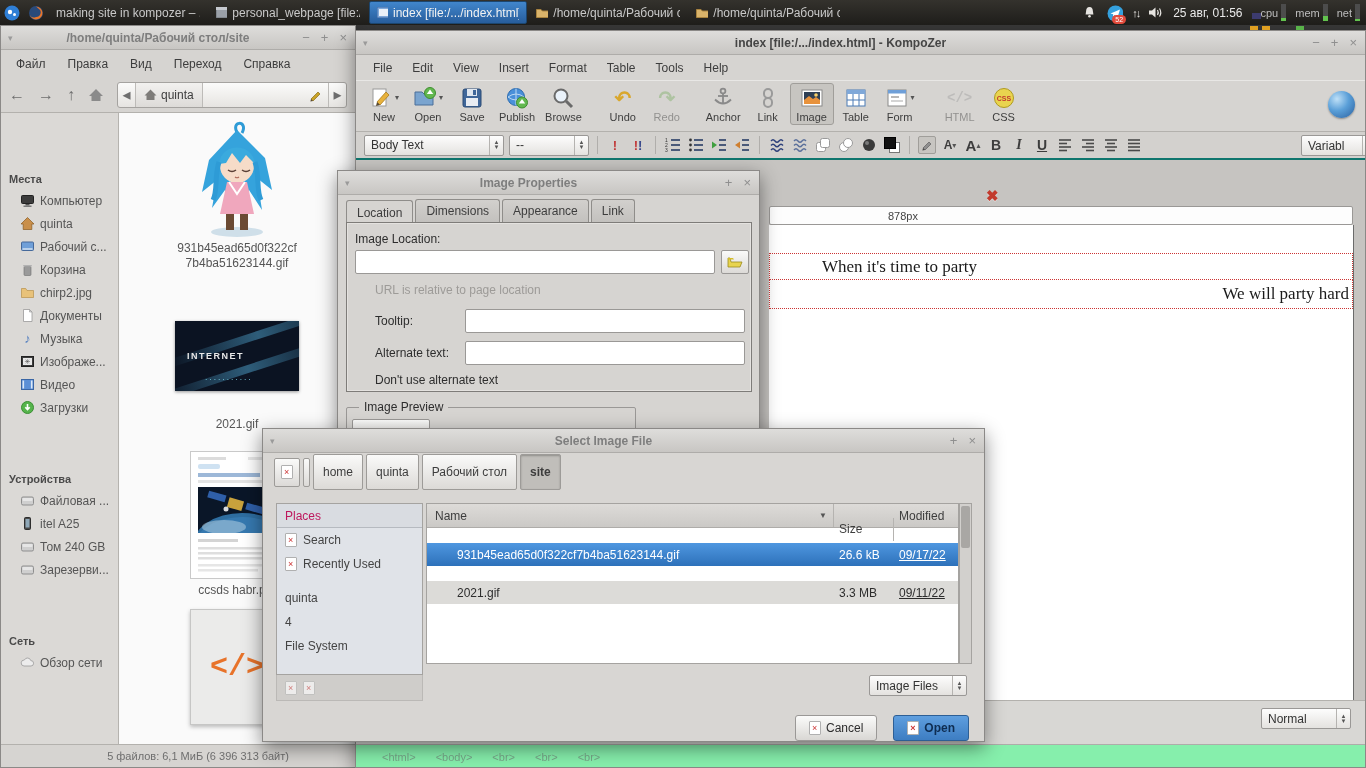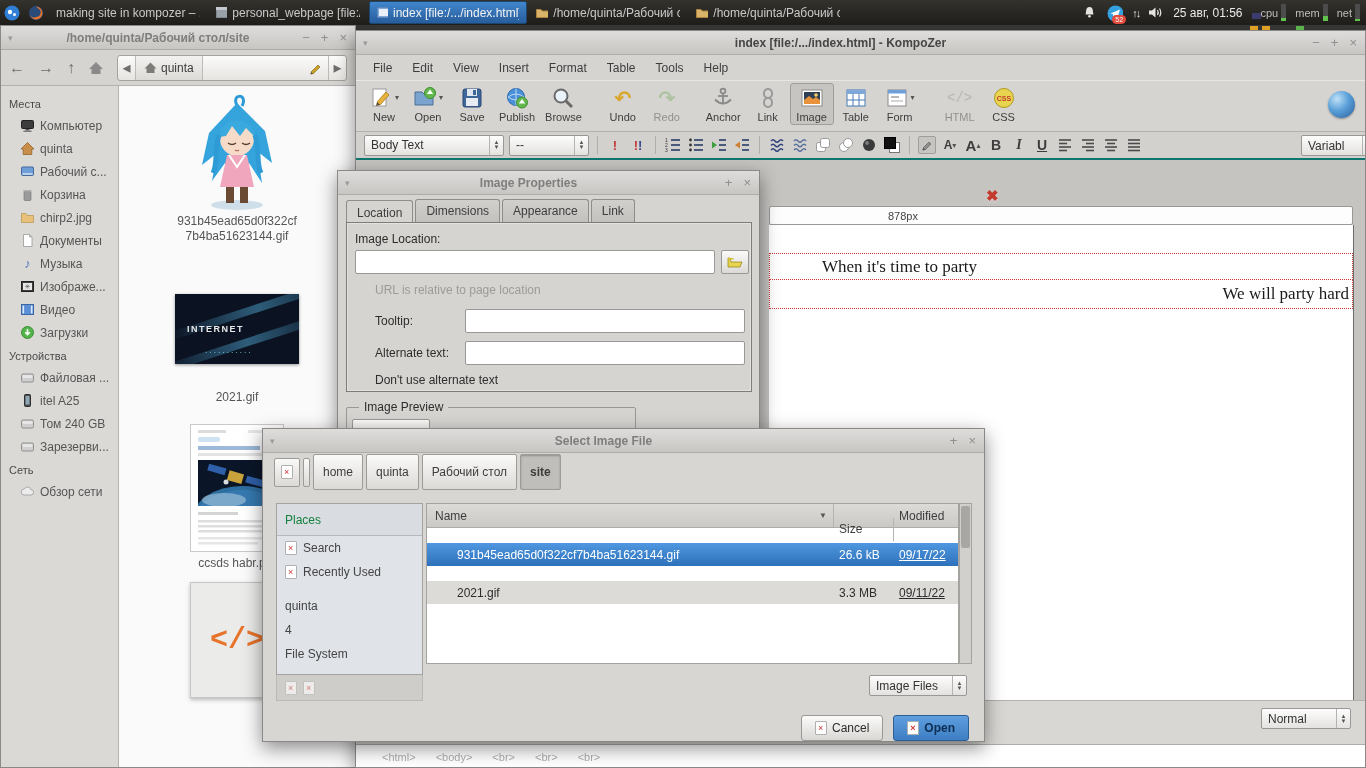--- a/index.html
+++ b/index.html
@@ -41,21 +41,21 @@
   .mi { font-size:12px; color:#3d3d3d; padding:3px 9px; }
   .fm-toolbar { height:36px; background:#d6d4d1; border-bottom:1px solid #b3b1ad; display:flex; align-items:center; padding:0 8px; gap:13px; }
   .nav { font-size:16px; color:#6e6e6e; font-weight:bold; }
   .pathbar { flex:1; display:flex; height:26px; border:1px solid #a5a3a0; border-radius:3px; background:linear-gradient(#fbfbfa,#e6e4e1); overflow:hidden; align-items:stretch; }
   .pb-chev { width:18px; display:flex; align-items:center; justify-content:center; color:#6e6e6e; border-right:1px solid #bdbbb8; }
   .pb-chev.r { border-right:none; border-left:1px solid #bdbbb8; }
   .pb-loc { display:flex; align-items:center; gap:4px; padding:0 8px; font-size:12px; color:#3d3d3d; border-right:1px solid #bdbbb8; background:linear-gradient(#f2f1ef,#dddbd8); }
   .pb-edit { flex:1; display:flex; align-items:center; justify-content:flex-end; padding:0 6px; }
   .fm-body { flex:1; display:flex; min-height:0; }
   .fm-side { width:118px; background:#dbd9d6; border-right:1px solid #b5b3af; overflow:hidden; padding-top:6px; }
-  .sh { font-size:11px; font-weight:normal; color:#4a4a4a; padding:6px 8px 4px; }
+  .sh { font-size:11px; font-weight:bold; color:#4a4a4a; padding:6px 8px 4px;margin-top:48px; }
   .si { height:23px; display:flex; align-items:center; gap:5px; padding-left:19px; font-size:12px; color:#555; white-space:nowrap; }
   .si svg { flex:0 0 auto; }
   .fm-main { flex:1; background:#fafafa; position:relative; overflow:hidden; }
   .fthumb { position:absolute; left:0; width:100%; display:flex; justify-content:center; }
   .fname { position:absolute; left:0; width:100%; text-align:center; font-size:12px; color:#555; line-height:15px; }
   .fm-status { height:23px; background:#d6d4d1; border-top:1px solid #b3b1ad; font-size:11px; color:#6e6e6e; display:flex; align-items:center; justify-content:center; padding-left:40px; white-space:nowrap; overflow:hidden; }
   .g2021 { width:124px; height:70px; background:#0b1322; position:relative; overflow:hidden; box-shadow:0 1px 3px rgba(0,0,0,.4); }
   .g2021 .streak { position:absolute; width:150%; height:8px; background:linear-gradient(90deg,transparent,#2e5d7a,transparent); transform:rotate(-18deg); }
   .g2021 .t { position:absolute; left:12px; top:30px; color:#e8e8e8; font-size:9px; font-weight:bold; letter-spacing:1.5px; }
   .g2021 .dots { position:absolute; left:30px; bottom:8px; color:#7fd8e8; font-size:7px; letter-spacing:2px; }
@@ -93,21 +93,21 @@
   .und-u { text-decoration:underline; font-weight:bold; font-size:14px; color:#3d3d3d; }
   .pressed-sm { background:#c7c5c1; border:1px solid #a09e9a; border-radius:2px; }
   .varw { position:absolute; right:-12px; top:3px; width:76px; }
   .kz-content { position:relative; height:100%; background:#c6c4c1; }
   .redx { position:absolute; left:630px; top:27px; color:#c23b2e; font-weight:bold; font-size:15px; text-shadow:0 1px 0 rgba(255,255,255,.4); }
   .ruler { position:absolute; left:413px; top:46px; width:584px; height:19px; background:#fdfdfd; border:1px solid #9a9896; border-radius:2px; font-size:11px; color:#444; display:flex; align-items:center; }
   .ruler span { margin-left:118px; }
   .page { position:absolute; left:413px; top:65px; width:585px; height:475px; background:#fff; border-right:1px solid #6b6b6b; }
   .dotbox { position:absolute; left:0; width:100%; border:1px dotted #cc3333; font-family:"Liberation Serif", serif; font-size:17px; color:#1a1a1a; display:flex; align-items:center; }
   .strip-br { position:absolute; left:0; right:0; top:540px; height:44px; background:#d8d7d4; border-top:1px solid #b3b1ad; }
-  .kz-status { position:absolute; left:0; right:0; top:584px; height:24px; background:#ffffff; border-top:1px solid #aeaca9; display:flex; align-items:center; gap:20px; padding-left:26px; overflow:hidden; }
+  .kz-status { position:absolute; left:0; right:0; top:584px; height:24px; background:#86efac; border-top:1px solid #aeaca9; display:flex; align-items:center; gap:20px; padding-left:26px; overflow:hidden; }
   .kz-status span { font-size:11px; color:#6a6a6a; opacity:.55; }
   .normalbox { position:absolute; right:14px; top:548px; width:90px; }
 
   
   #imgprops { left:337px; top:170px; width:423px; height:272px; z-index:30; }
   .tabs { display:flex; padding:4px 8px 0; gap:2px; }
   .tab { font-size:12px; color:#3d3d3d; padding:4px 10px; background:linear-gradient(#d2d0cd,#c2c0bd); border:1px solid #8f8d8a; border-bottom:none; border-radius:3px 3px 0 0; }
   .tab.active { background:#d6d4d1; position:relative; top:1px; padding-top:5px; }
   .gbox { position:absolute; left:8px; top:51px; width:406px; height:170px; border:1px solid #7e7c79; box-shadow:inset 0 0 0 1px #e4e2df; background:#d6d4d1; }
   .gbox .lab { font-size:12px; color:#2d2d2d; }
@@ -117,57 +117,64 @@
   .fieldset2 .legend { position:absolute; left:12px; top:-8px; background:#d6d4d1; padding:0 5px; font-size:12px; color:#2d2d2d; }
   .stub-btn { position:absolute; left:14px; top:248px; width:78px; height:24px; background:linear-gradient(#fafaf9,#dcdad7); border:1px solid #9a9896; border-radius:2px; }
 
   #filedlg { left:262px; top:428px; width:723px; height:314px; z-index:40; background:#d8d6d3; }
   .pathrow { height:38px; display:flex; align-items:center; padding:0 11px; gap:3px; }
   .pbtn { height:29px; display:flex; align-items:center; gap:4px; padding:17px 9px; font-size:12px; color:#3d3d3d; background:linear-gradient(#fafaf9,#dcdad7); border:1px solid #9d9b98; border-radius:2px; }
   .pbtn.icb { padding:0 6px; }
   .pbtn.thin { width:7px; padding:0; }
   .pbtn.cur { background:#c0beba; box-shadow:inset 0 1px 2px rgba(0,0,0,.25); font-weight:bold; }
   .placespanel { position:absolute; left:13px; top:74px; width:147px; height:172px; background:#e0e3e8; border:1px solid #a5a3a0; }
-  .ppheader { height:32px; border-bottom:1px solid #b6bac0; display:flex; align-items:center; padding:0 8px; font-size:12px; color:#15803d; background:#d9dce1; }
+  .ppheader { height:24px; border-bottom:1px solid #b6bac0; display:flex; align-items:center; padding:0 8px; font-size:12px; color:#be185d; background:#d9dce1; }
   .pitem { height:24px; display:flex; align-items:center; gap:6px; padding:0 8px; font-size:12px; color:#444; }
   .ppbottom { position:absolute; left:13px; top:246px; width:147px; height:26px; background:#c8c6c3; border:1px solid #a5a3a0; border-top:none; display:flex; align-items:center; gap:6px; padding:0 8px; opacity:.55; }
   .flist { position:absolute; left:163px; top:74px; width:533px; height:161px; background:#fff; border:1px solid #a5a3a0; display:flex; flex-direction:column; }
   .fl-head { height:24px; background:linear-gradient(#dddbd8,#cbc9c6); border-bottom:1px solid #aeaca9; display:flex; font-size:12px; color:#3d3d3d; align-items:center;text-align:right; }
   .col-name { flex:1; display:flex; align-items:center; padding-left:8px; border-right:1px solid #b5b3b0; height:100%; }
   .col-size { width:60px; padding-left:5px; border-right:1px solid #b5b3b0; height:100%; display:flex; align-items:center;margin-top:27px; }
   .col-mod { width:64px; padding-left:5px; height:100%; display:flex; align-items:center; }
   .frow { height:23px; display:flex; align-items:center; font-size:12px; color:#2d2d2d;margin-top:15px; }
   .frow .n { flex:1; padding-left:30px; white-space:nowrap; overflow:hidden; }
   .frow .s { width:60px; padding-left:5px; }
   .frow .m { width:64px; padding-left:5px;text-decoration:underline; }
   .frow.sel { background:linear-gradient(#4f97e0,#2d71ba); color:#fff; }
   .frow.alt { background:#dcdbd8; }
   .fscroll { position:absolute; left:696px; top:74px; width:13px; height:161px; background:#d2d0cd; border:1px solid #a5a3a0; }
   .fscroll i { position:absolute; left:1px; right:1px; top:2px; height:42px; background:#a9a7a4; border-radius:2px; }
   .filtercombo { position:absolute; right:17px; top:246px; width:98px;justify-content:center; }
-  .dlgbtns { position:absolute; right:15px; top:286px; display:flex; gap:10px; }
+  .dlgbtns { position:absolute; right:15px; top:286px; display:flex; gap:16px; }
   .dbtn { height:26px; display:flex; align-items:center; gap:5px; padding:0 13px; font-size:12px; color:#2d2d2d; background:linear-gradient(#fbfbfa,#d9d7d4); border:1px solid #9a9896; border-radius:3px; }
   .dbtn.primary { background:linear-gradient(#5f9fdf,#3d7dc2); border-color:#2d5f95; color:#0e2d52; font-weight:bold; }
   .bimg { width:12px; height:14px; background:#fff; border:1px solid #b0b0b0; border-radius:1px; position:relative; flex:0 0 auto; }
   .bimg::after { content:"×"; position:absolute; left:2px; top:0px; color:#cc3333; font-size:9px; line-height:12px; }
 </style>
 </head>
 <body>
 
 <div id="desktop">
 
   <div id="fm" class="win">
     <div class="tbar">
       <span class="tmenu">▾</span>
       <span class="tt">/home/quinta/Рабочий стол/site</span>
       <span class="wc">
           <span>−</span>
           <span>+</span>
           <span>×</span>
         </span>
+    </div>
+    <div class="fm-menubar">
+      <span class="mi">Файл</span>
+      <span class="mi">Правка</span>
+      <span class="mi">Вид</span>
+      <span class="mi">Переход</span>
+      <span class="mi">Справка</span>
     </div>
     <div class="fm-toolbar">
       <span class="nav">←</span>
       <span class="nav">→</span>
       <span class="nav">↑</span>
       <svg width="16" height="16">
           <path d="M8 2 L15 9 L12.5 9 L12.5 14 L3.5 14 L3.5 9 L1 9 Z" fill="#8a8a8a"></path>
         </svg>
       <div class="pathbar">
         <span class="pb-chev">◂</span>
@@ -353,20 +360,21 @@
           </svg>
         </div>
         <div class="fname" style="top:470px;">ccsds habr.pdf</div>
         <div class="fthumb" style="top:496px;">
           <div class="htmlcard">
               <span>&lt;/&gt;</span>
             </div>
         </div>
       </div>
     </div>
+    <div class="fm-status">5 файлов: 6,1 МиБ (6 396 313 байт)</div>
   </div>
 
   <div id="kz" class="win">
     <div class="tbar">
       <span class="tmenu">▾</span>
       <span class="tt dark">index [file:/.../index.html] - KompoZer</span>
       <span class="wc">
           <span>−</span>
           <span>+</span>
           <span>×</span>

